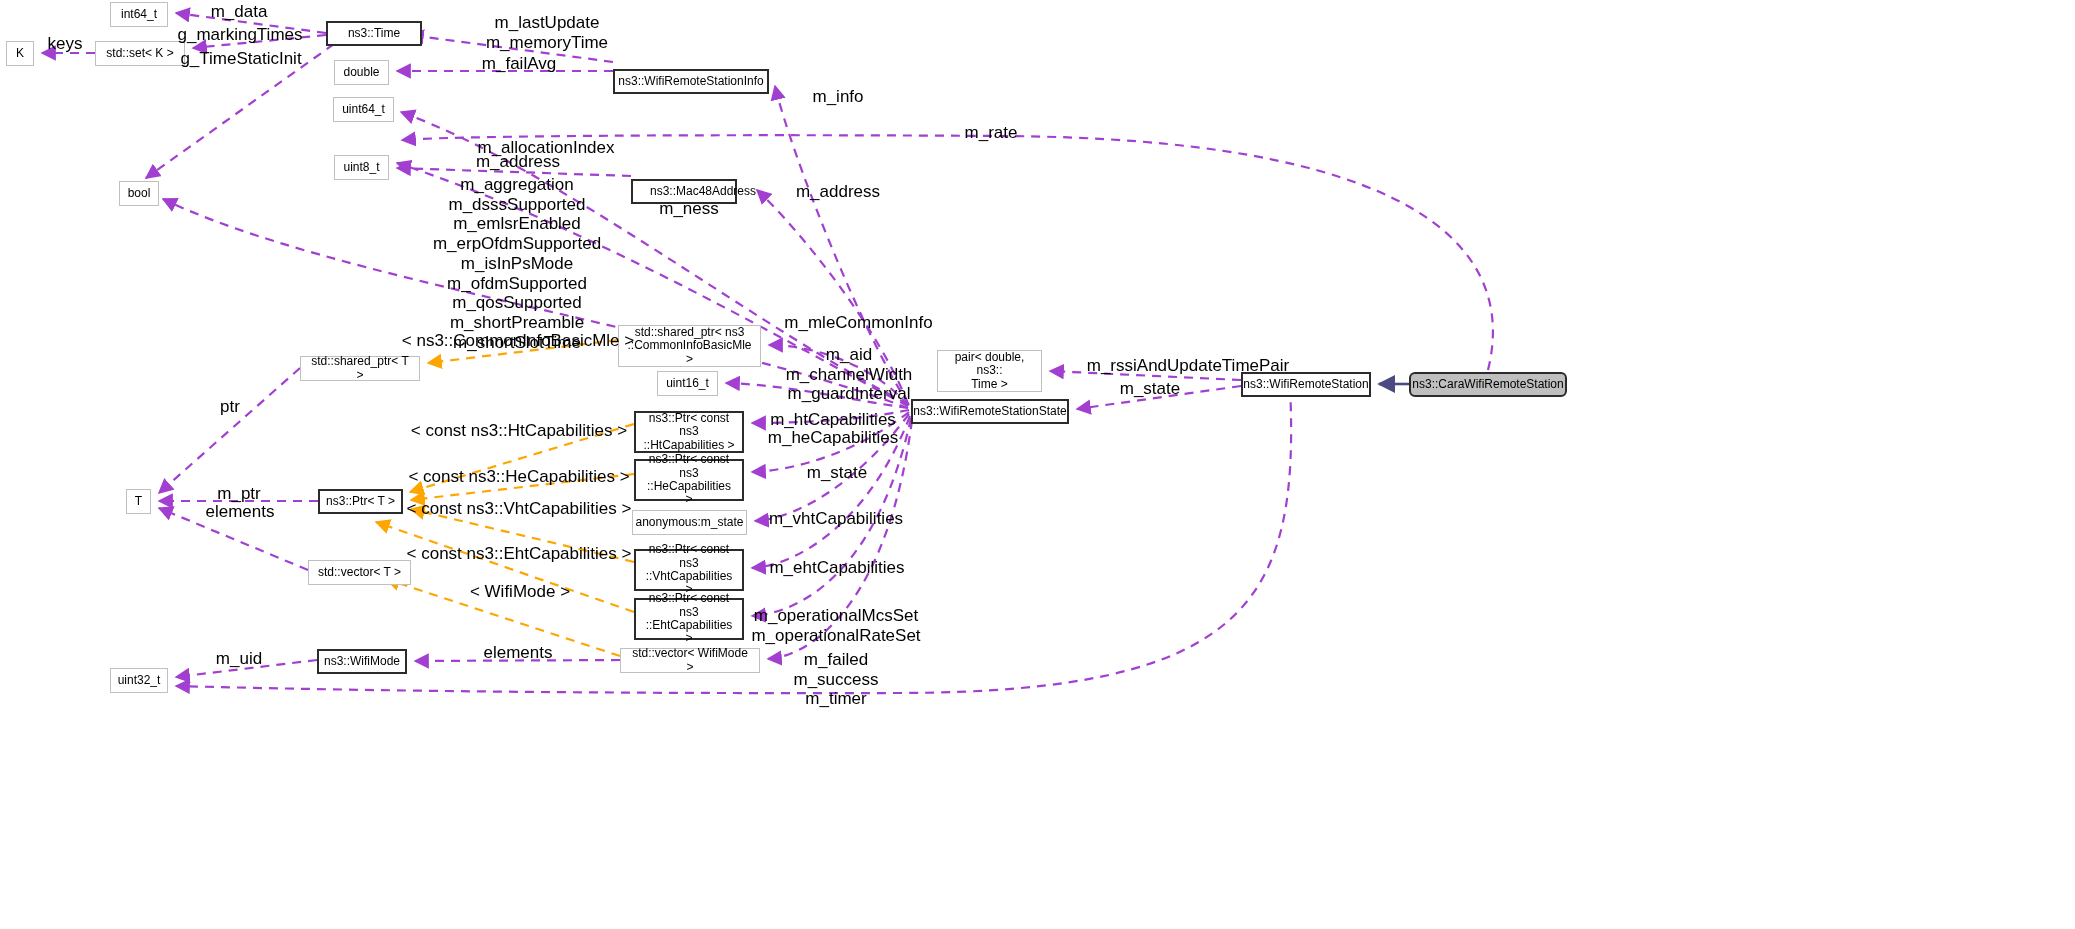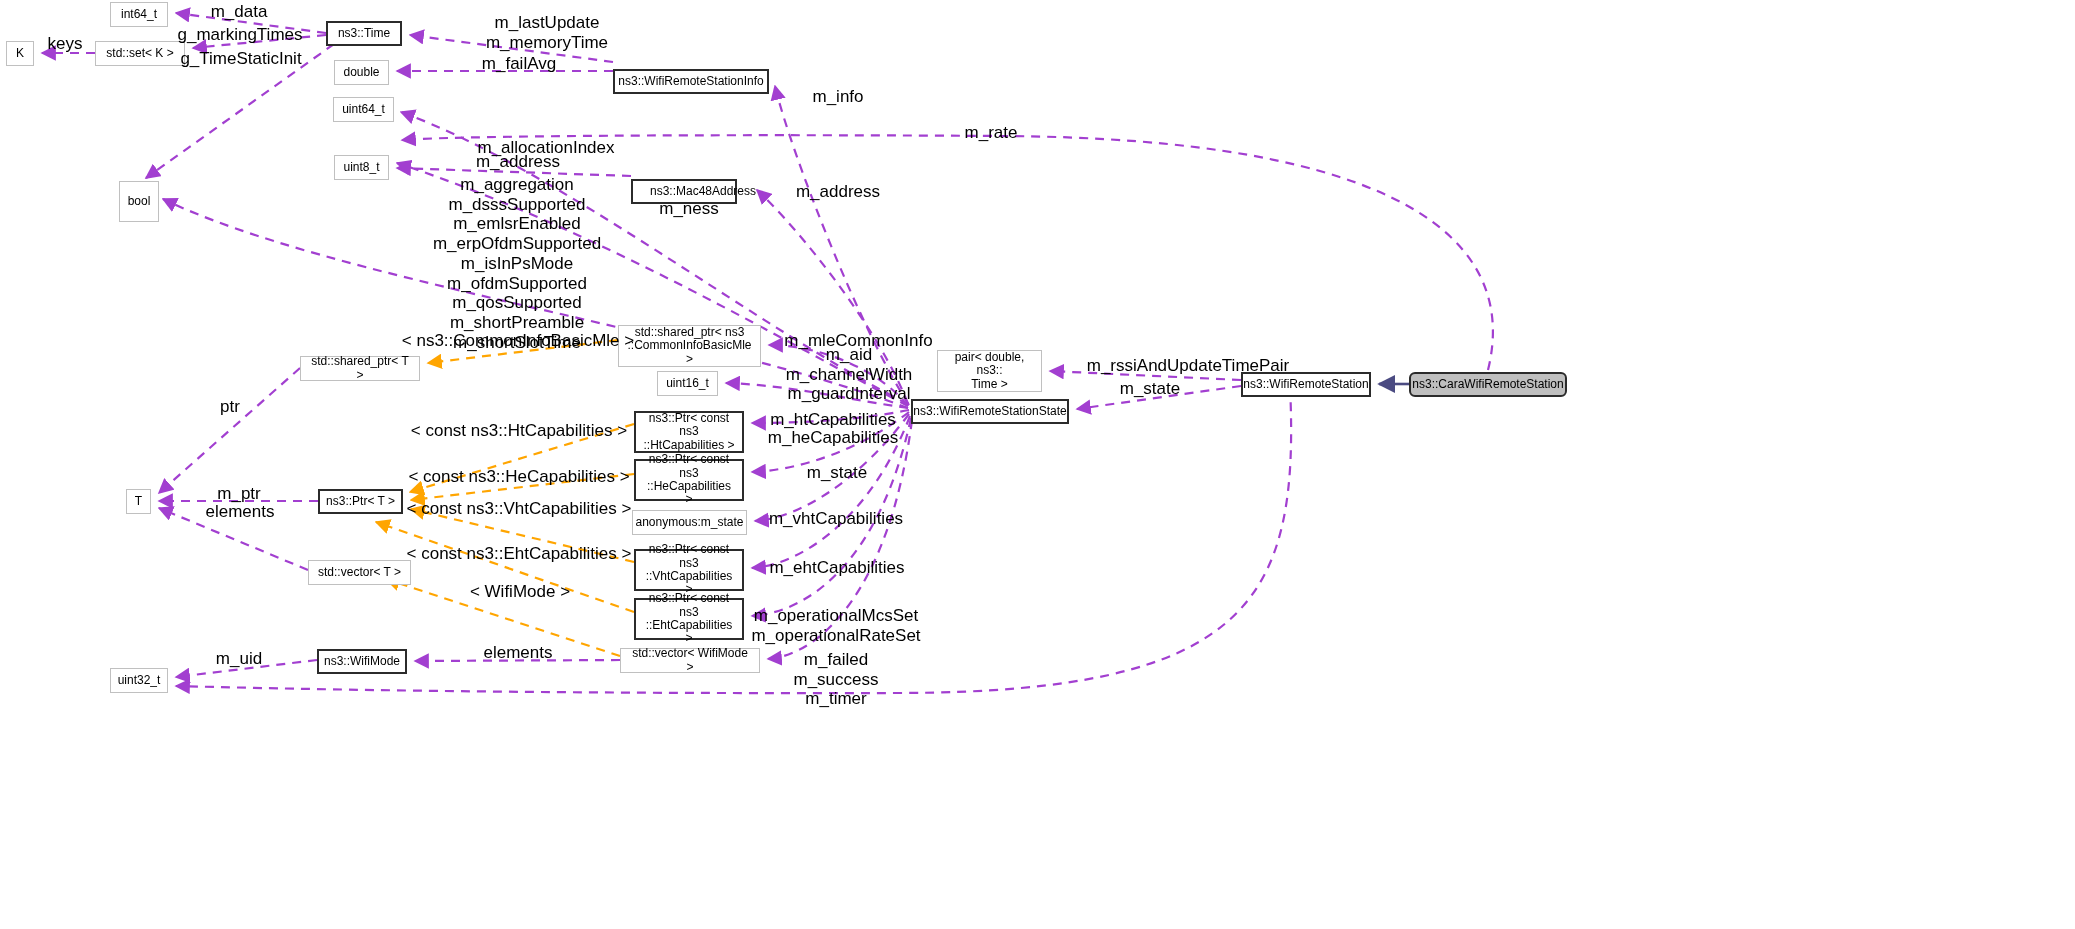--- a/index.html
+++ b/index.html
@@ -152,29 +152,29 @@
     </g>
 
     <g stroke="#4b4b82" stroke-width="2.6" fill="none" marker-end="url(#arrow-inherit)">
 
       <path d="M 1409 384 L 1379 384"></path>
     </g>
   </svg>
 
   <div id="nodes-layer">
       <div class="node thin" style="left: 110px; top: 2px; width: 58px; height: 25px;">int64_t</div>
-      <div class="node thick" style="left: 326px; top: 21px; width: 76px; height: 25px; text-align: center;">ns3::Time</div>
+      <div class="node thick" style="left: 326px; top: 21px; width: 96px; height: 25px; text-align: center;">ns3::Time</div>
       <div class="node thin" style="left: 6px; top: 41px; width: 28px; height: 25px;">K</div>
       <div class="node thin" style="left: 95px; top: 41px; width: 90px; height: 25px;">std::set&lt; K &gt;</div>
       <div class="node thin" style="left: 334px; top: 60px; width: 55px; height: 25px;">double</div>
       <div class="node thick" style="left: 613px; top: 59px; width: 156px; height: 25px; margin-top: 10px;">ns3::WifiRemoteStationInfo</div>
       <div class="node thin" style="left: 333px; top: 97px; width: 61px; height: 25px;">uint64_t</div>
       <div class="node thin" style="left: 334px; top: 155px; width: 55px; height: 25px;">uint8_t</div>
       <div class="node thick" style="left: 631px; top: 179px; width: 106px; height: 25px; padding-left: 44px;">ns3::Mac48Address</div>
-      <div class="node thin" style="left: 119px; top: 181px; width: 40px; height: 41px;">bool</div>
+      <div class="node thin" style="left: 119px; top: 181px; width: 40px; height: 25px;">bool</div>
       <div class="node thin" style="left: 618px; top: 325px; width: 143px; height: 42px;">std::shared_ptr&lt; ns3
 ::CommonInfoBasicMle &gt;</div>
       <div class="node thin" style="left: 300px; top: 356px; width: 120px; height: 25px;">std::shared_ptr&lt; T &gt;</div>
       <div class="node thin" style="left: 937px; top: 350px; width: 105px; height: 42px;">pair&lt; double, ns3::
 Time &gt;</div>
       <div class="node thin" style="left: 657px; top: 371px; width: 61px; height: 25px;">uint16_t</div>
       <div class="node thick" style="left: 1241px; top: 372px; width: 130px; height: 25px;">ns3::WifiRemoteStation</div>
       <div class="node filled" style="left: 1409px; top: 372px; width: 158px; height: 25px; border-radius: 6px;">ns3::CaraWifiRemoteStation</div>
       <div class="node thick" style="left: 911px; top: 399px; width: 158px; height: 25px;">ns3::WifiRemoteStationState</div>
       <div class="node thick" style="left: 634px; top: 411px; width: 110px; height: 42px;">ns3::Ptr&lt; const ns3
@@ -210,21 +210,21 @@
       <div class="edge-label" style="left: 517px; top: 264px;">m_aggregation
 m_dsssSupported
 m_emlsrEnabled
 m_erpOfdmSupported
 m_isInPsMode
 m_ofdmSupported
 m_qosSupported
 m_shortPreamble
 m_shortSlotTime</div>
       <div class="edge-label" style="left: 518px; top: 341px;">&lt; ns3::CommonInfoBasicMle &gt;</div>
-      <div class="edge-label" style="left: 844px; top: 341px; padding-left: 29px;">m_mleCommonInfo</div>
+      <div class="edge-label" style="left: 844px; top: 323px; padding-left: 29px;">m_mleCommonInfo</div>
       <div class="edge-label" style="left: 1188px; top: 366px;">m_rssiAndUpdateTimePair</div>
       <div class="edge-label" style="left: 849px; top: 375px;">m_aid
 m_channelWidth
 m_guardInterval</div>
       <div class="edge-label" style="left: 1150px; top: 389px;">m_state</div>
       <div class="edge-label" style="left: 230px; top: 407px;">ptr</div>
       <div class="edge-label" style="left: 519px; top: 431px;">&lt; const ns3::HtCapabilities &gt;</div>
       <div class="edge-label" style="left: 833px; top: 420px;">m_htCapabilities</div>
       <div class="edge-label" style="left: 833px; top: 438px;">m_heCapabilities</div>
       <div class="edge-label" style="left: 519px; top: 477px;">&lt; const ns3::HeCapabilities &gt;</div>

